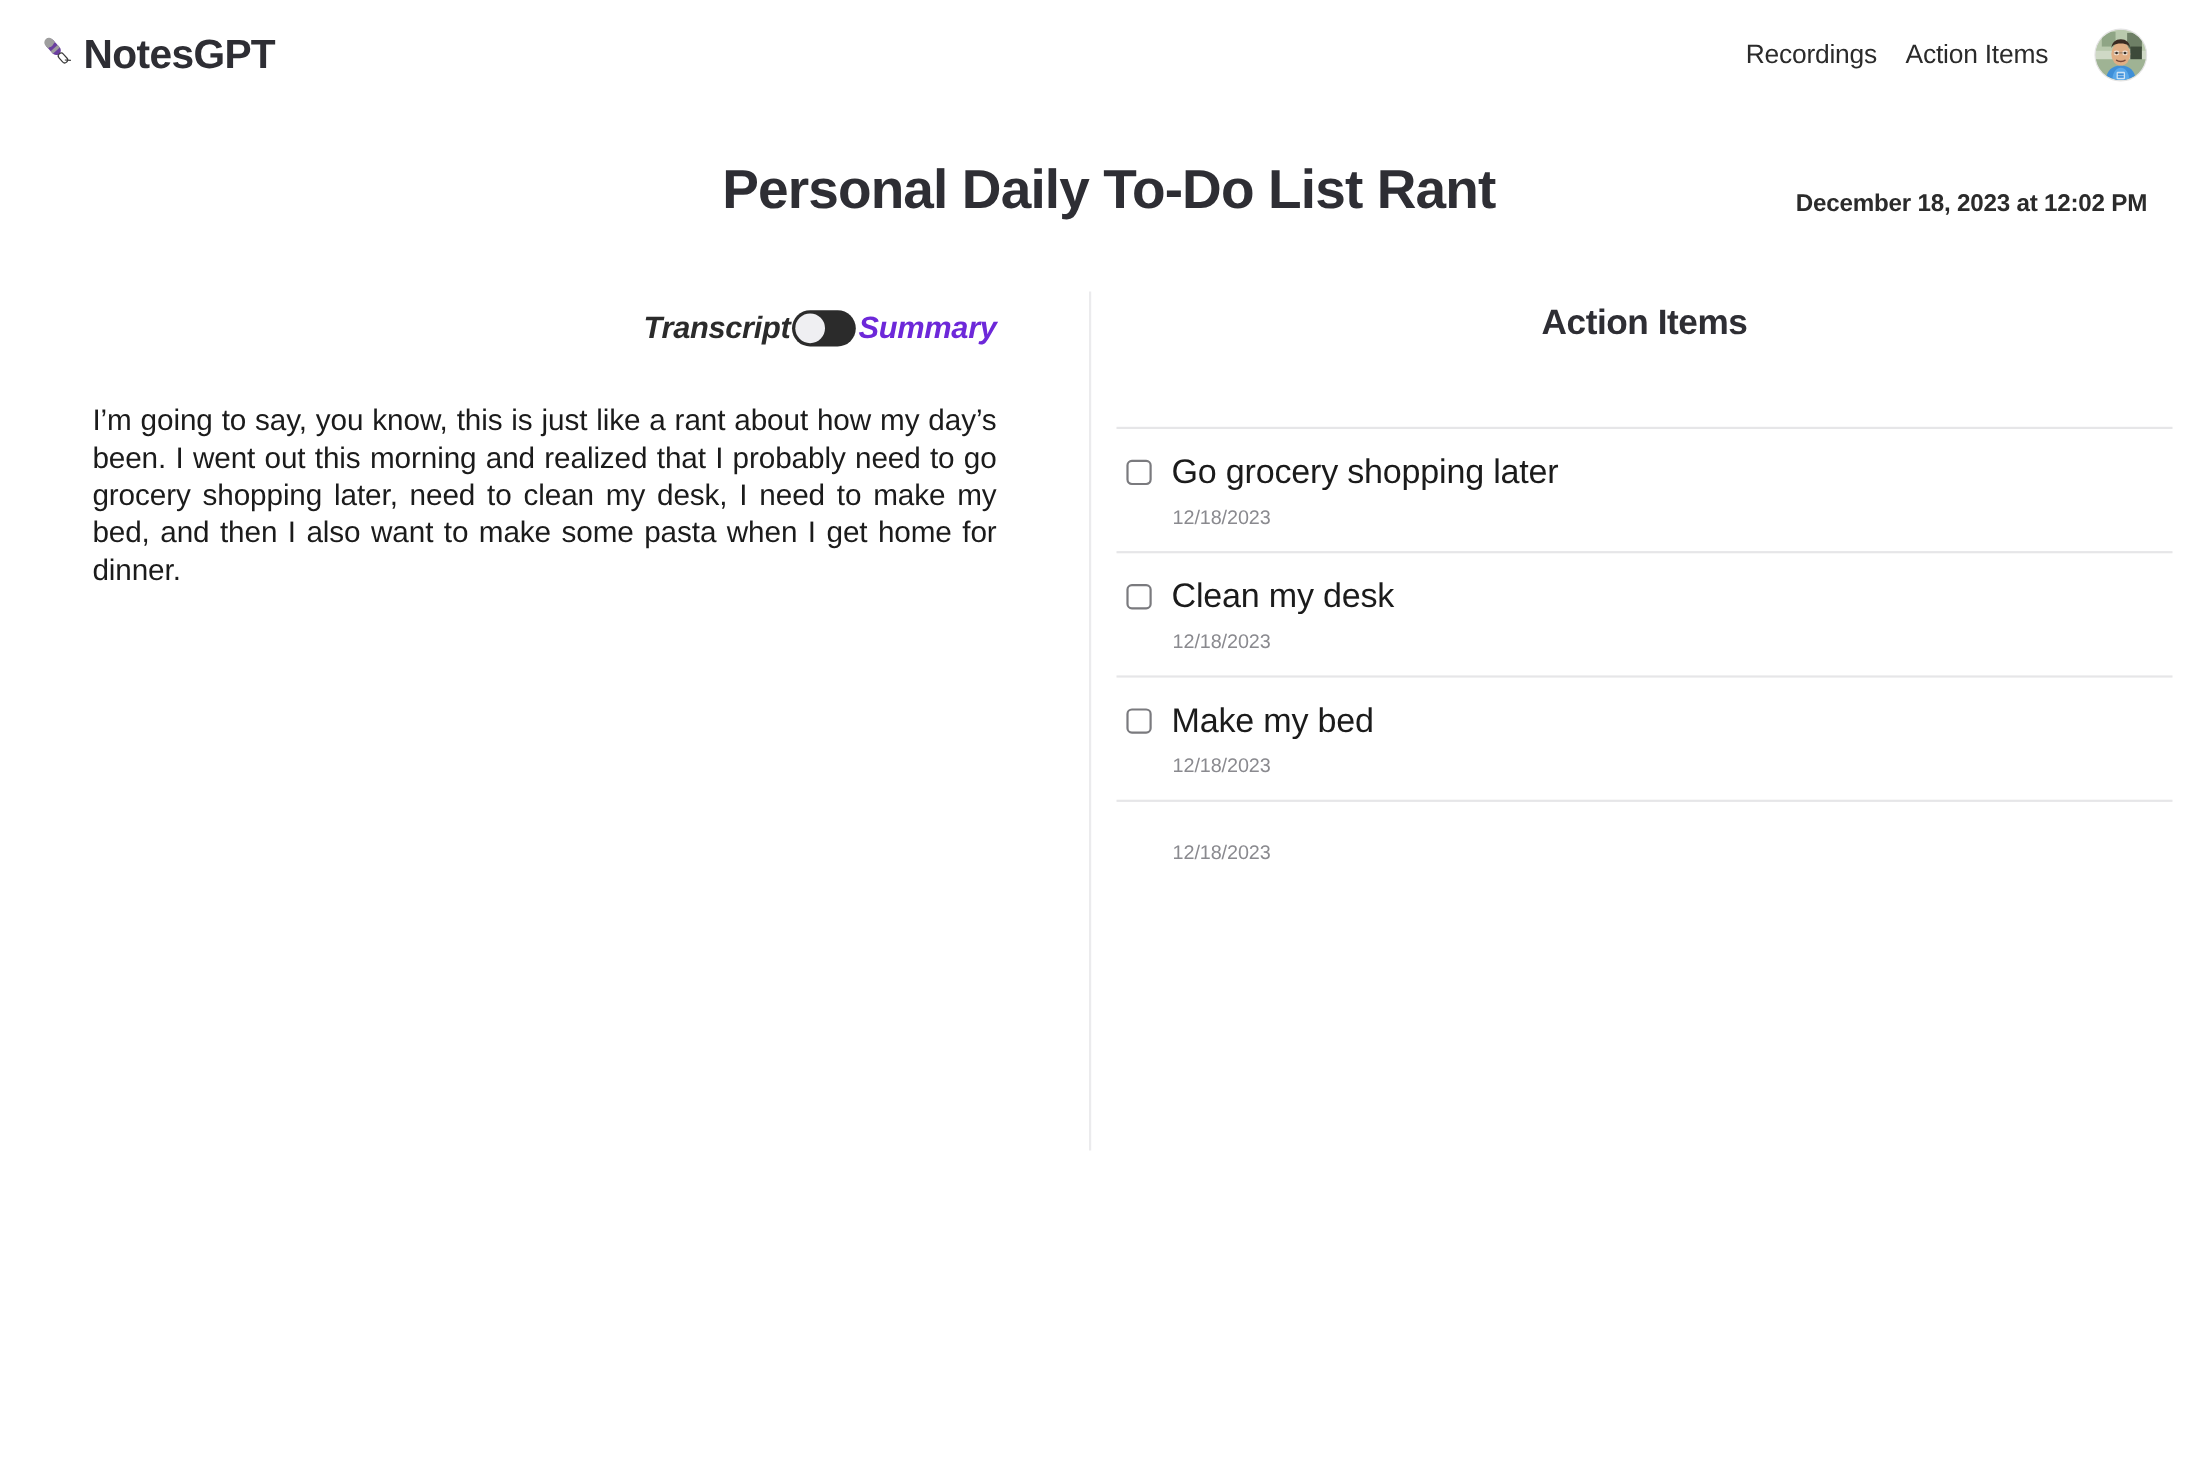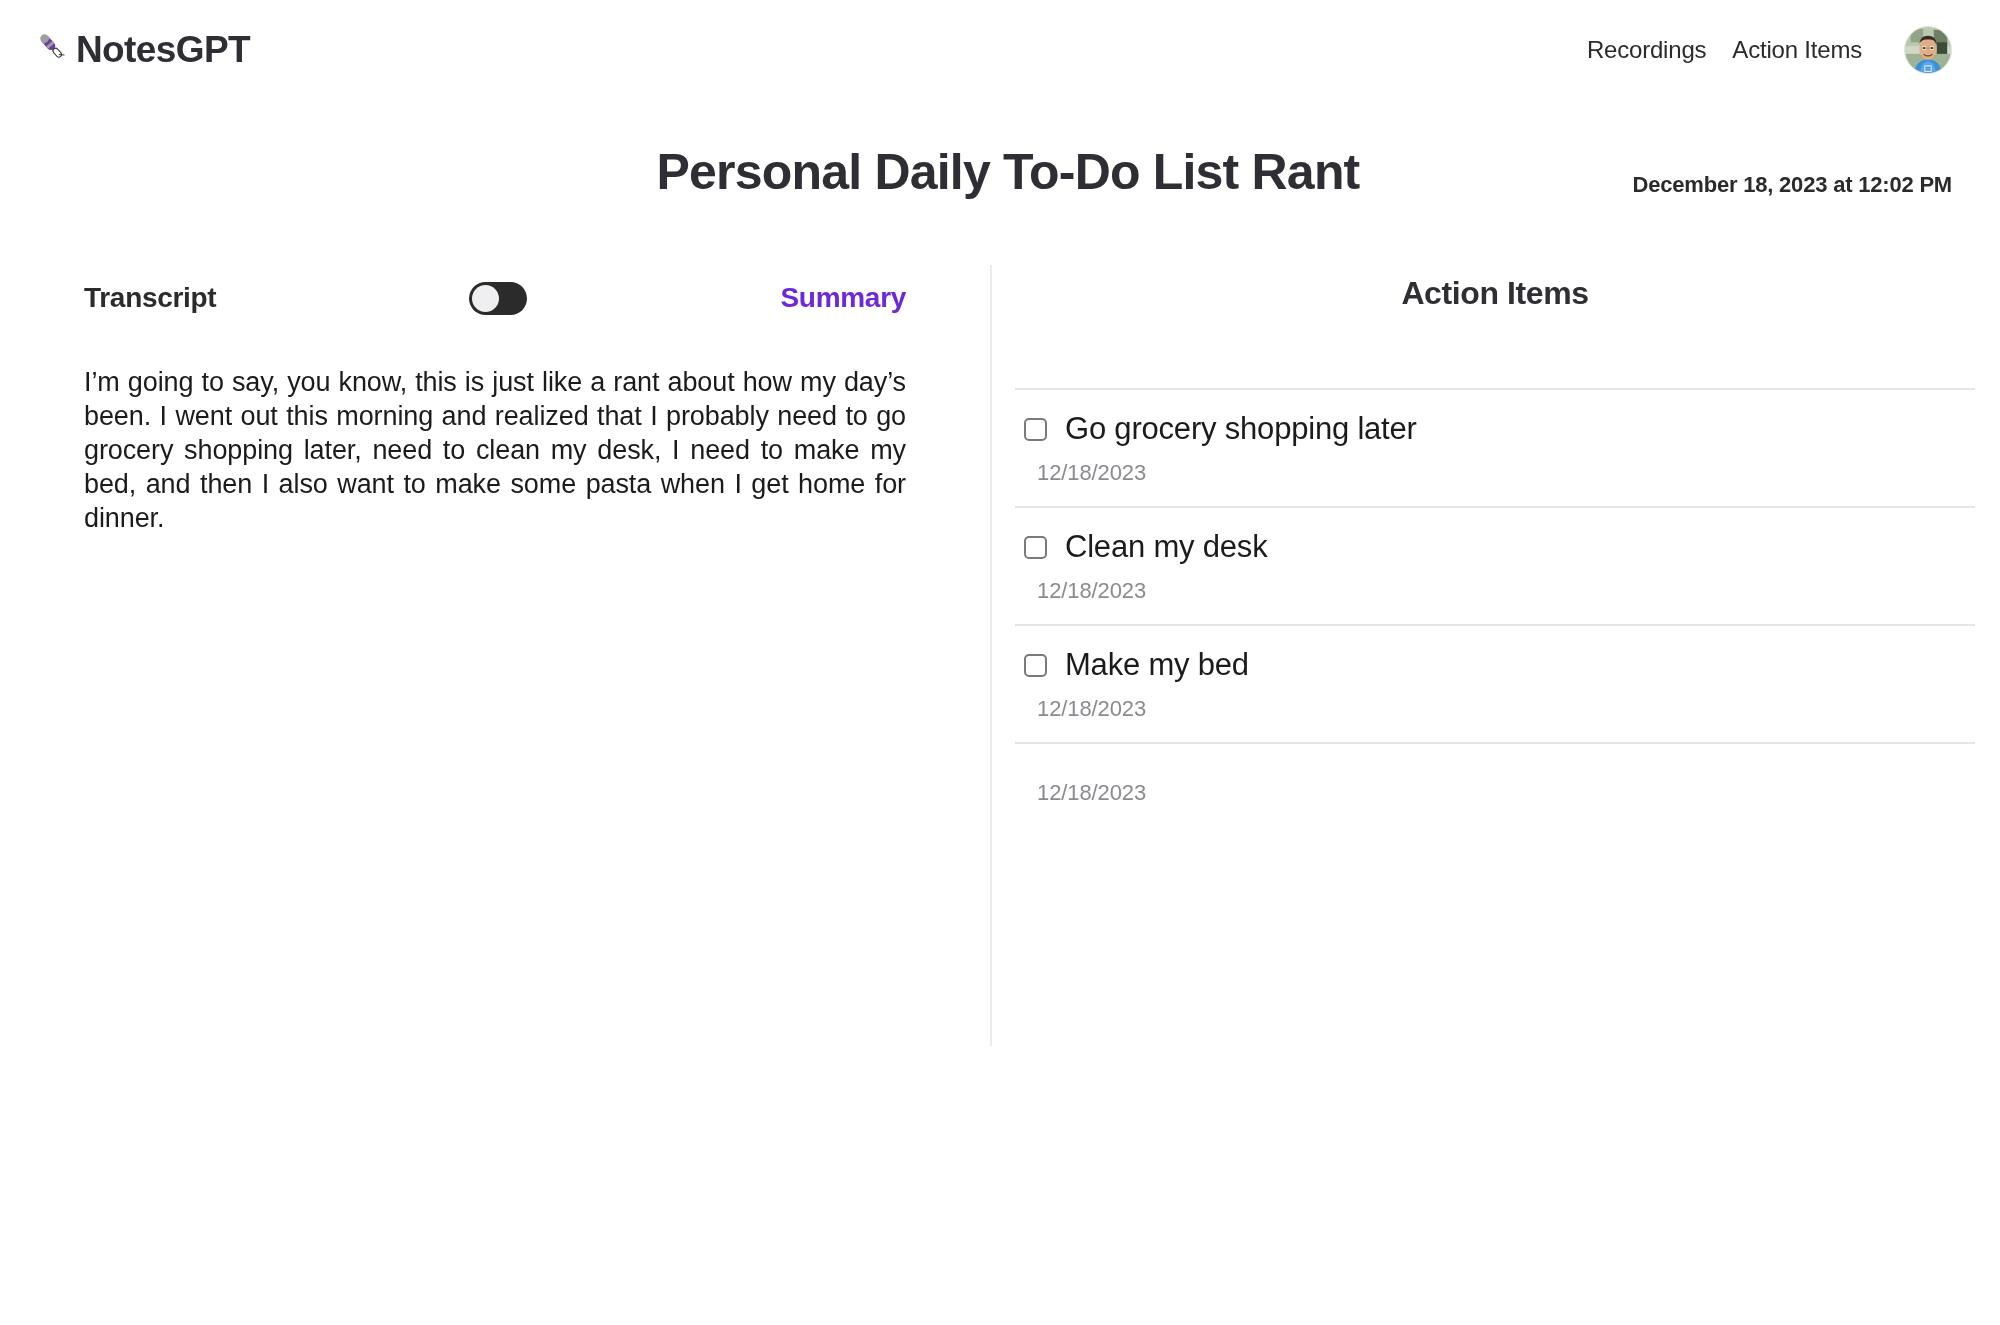--- a/index.html
+++ b/index.html
@@ -130,24 +130,25 @@
   .left-col {
     position: absolute;
     left: 0;
     top: 0;
     width: 990px;
     padding: 0 84px;
   }
   .toggle-row {
     display: flex;
     align-items: center;
-    justify-content: space-between;
+    justify-content: flex-end;
     gap: 2px;
     height: 64px;
     margin-top: 6px;
+    font-style: italic;
   }
   .toggle-label {
     font-size: 28px;
     font-weight: 600;
     letter-spacing: -0.3px;
     color: #2B2B2B;
   }
   .toggle-label.muted { color: #6d28d9; }
 
   .switch {
@@ -222,23 +223,23 @@
     margin-left: 9px;
     cursor: pointer;
   }
   .item-text {
     font-size: 31px;
     color: #1B1B1B;
     letter-spacing: -0.2px;
     line-height: 1.1;
   }
   .item-date {
-    margin-left: 22px;
+    margin-left: 51px;
     margin-top: 14px;
-    font-size: 22px;
+    font-size: 18px;
     color: #8A8A8F;
     letter-spacing: -0.1px;
   }
 </style>
 </head>
 <body>
 
 <div class="page">
 
   <div class="header">

